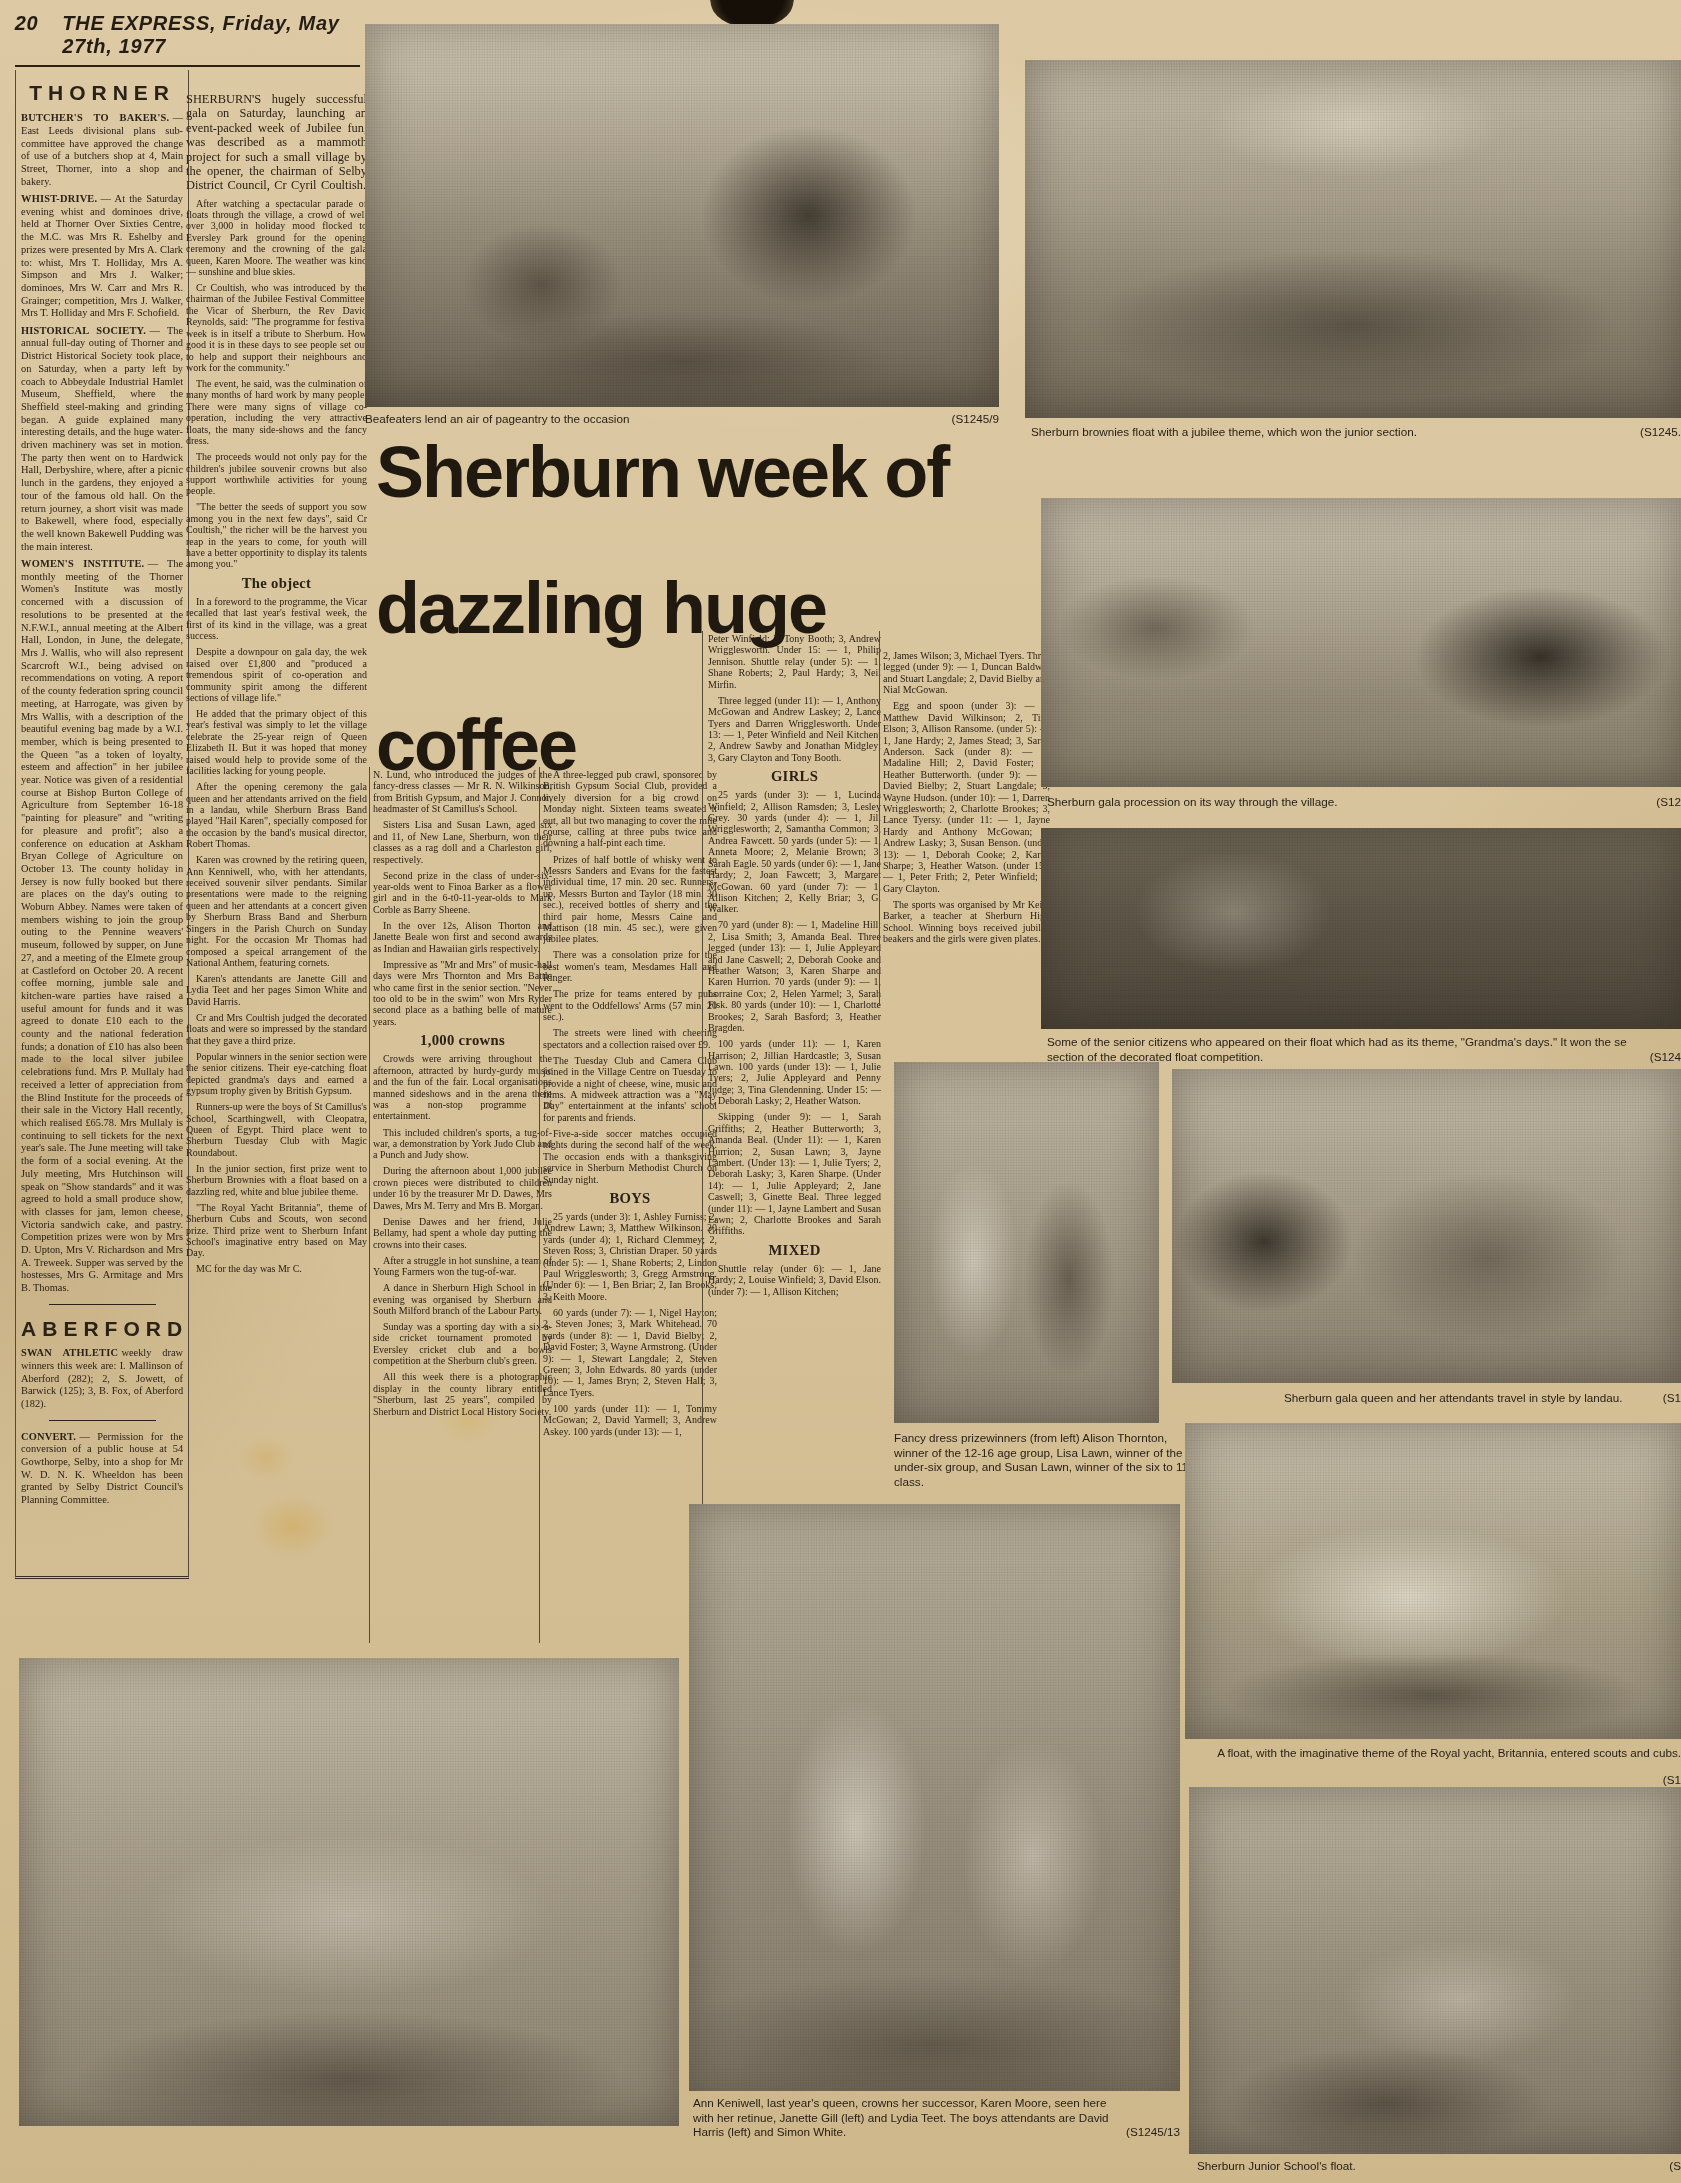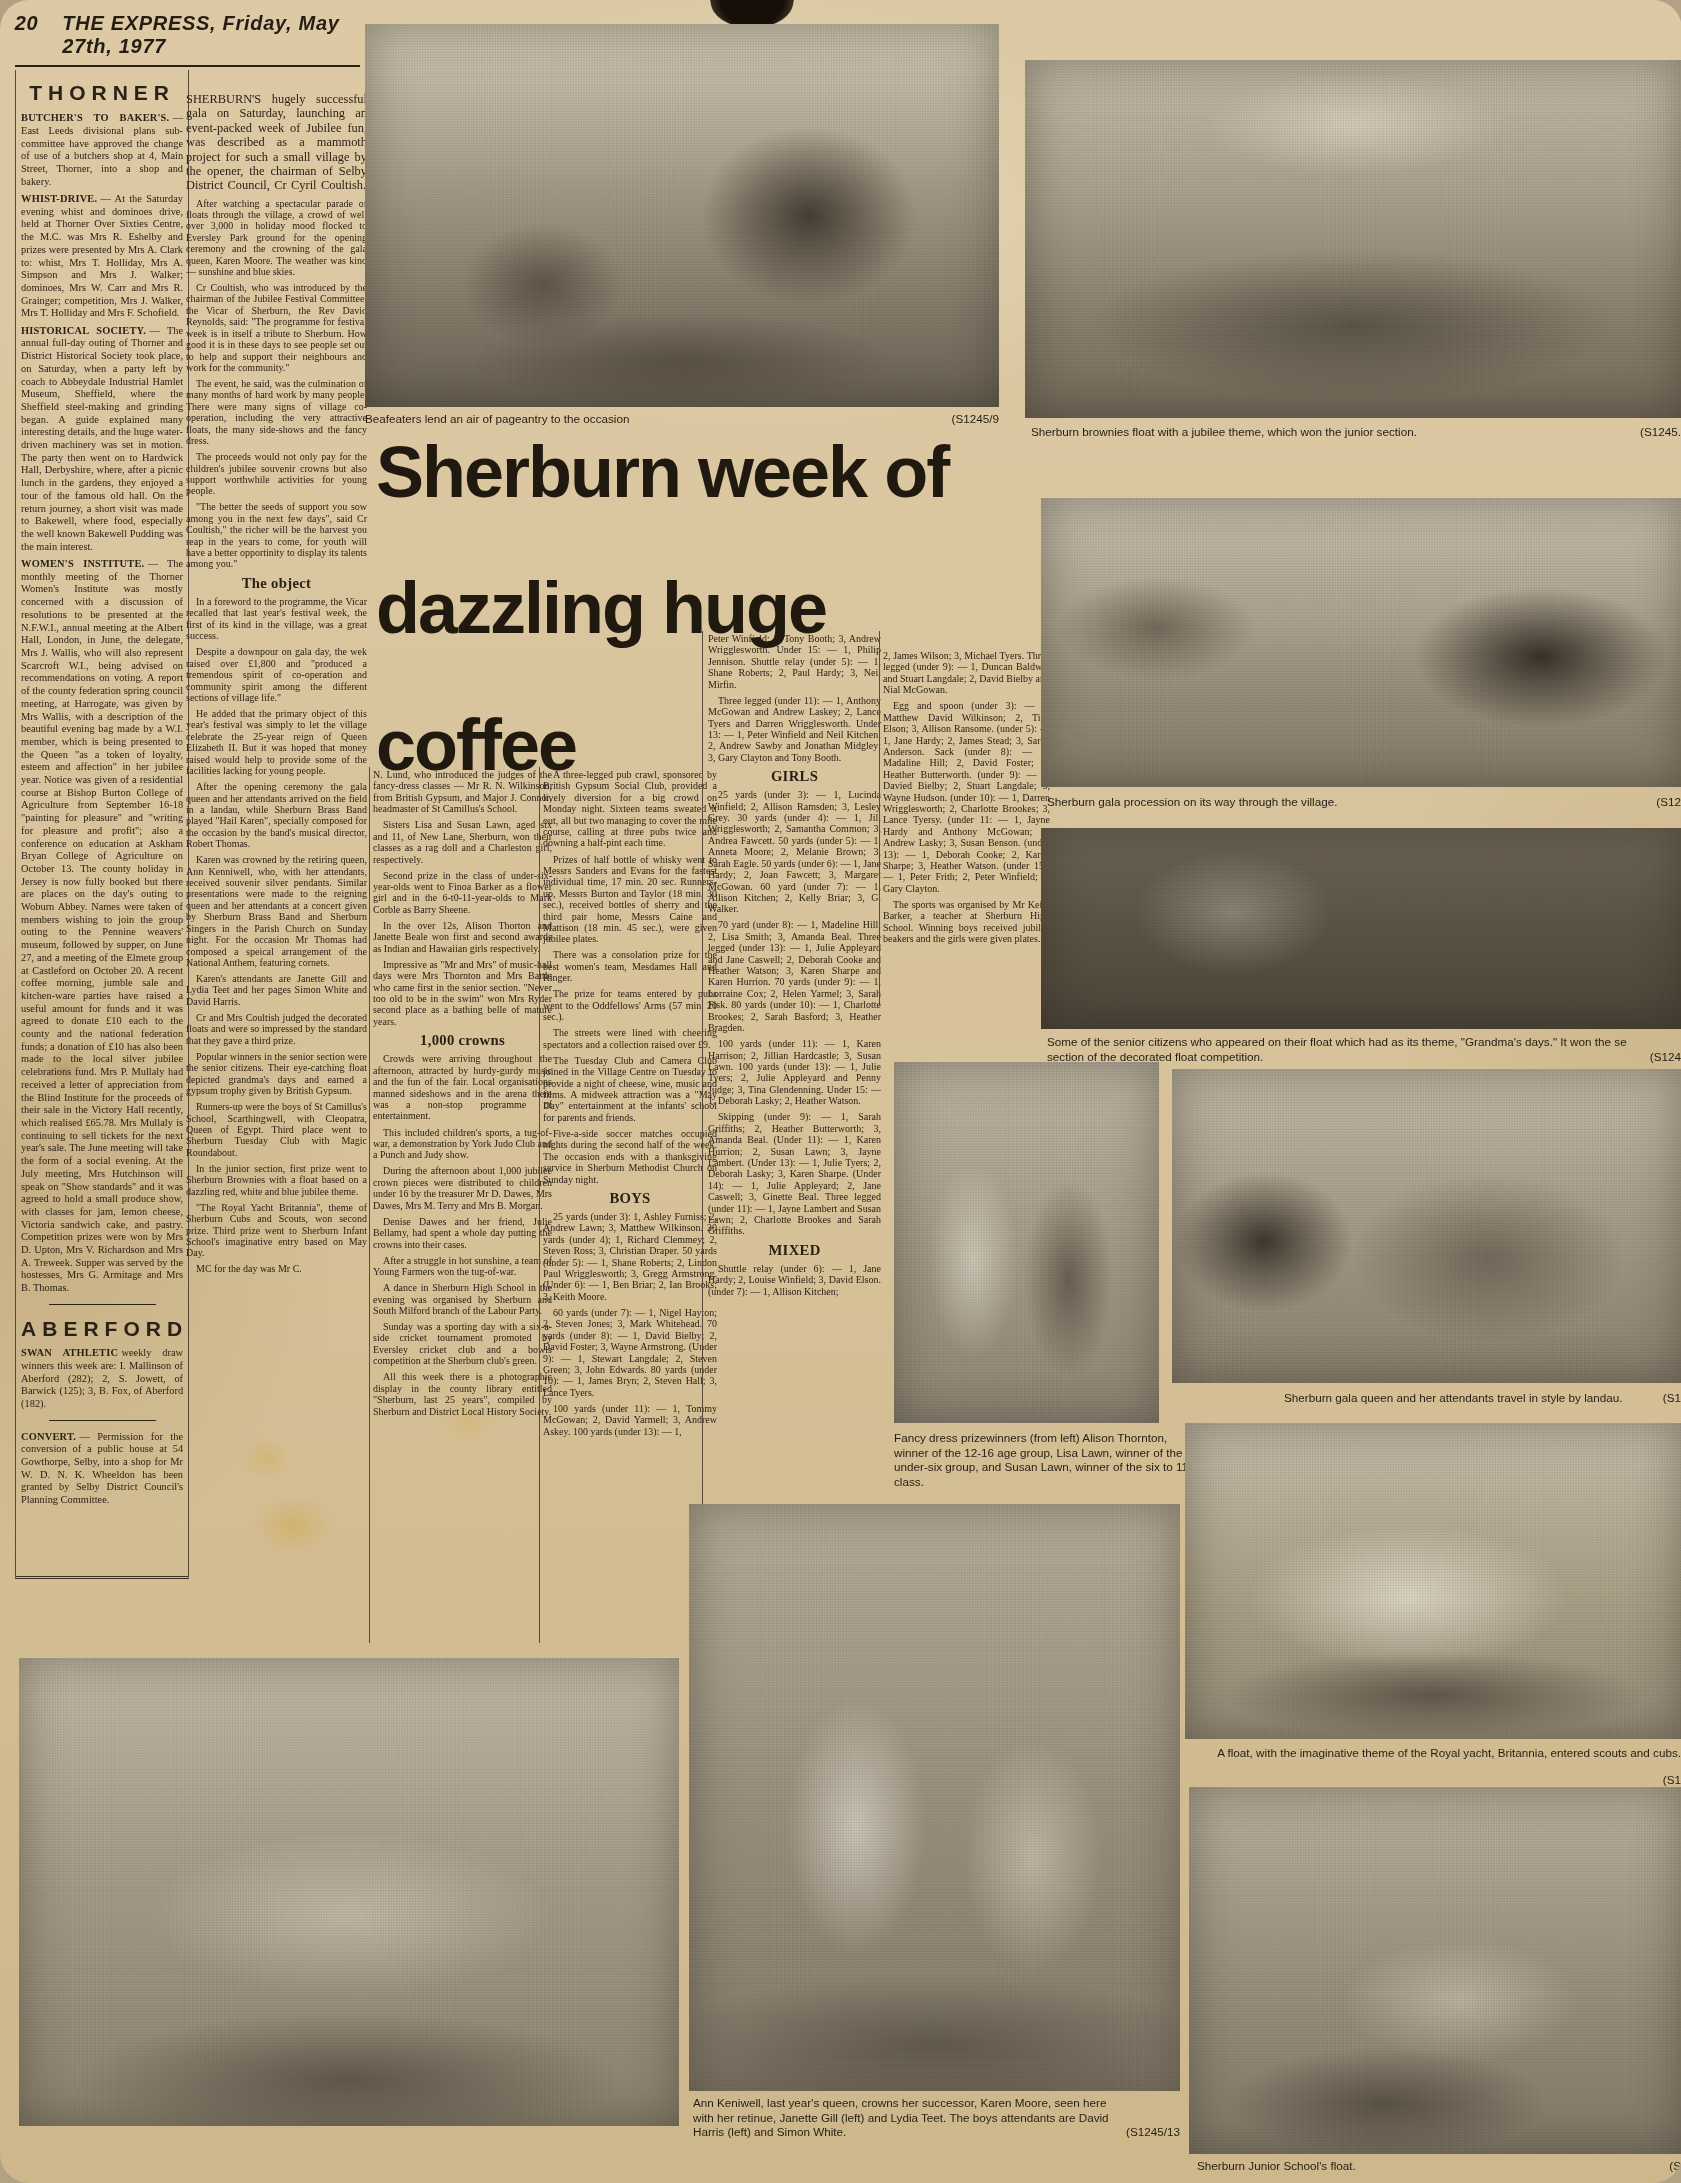--- a/index.html
+++ b/index.html
@@ -8,21 +8,21 @@
     background-color:#d8c49c;
     background-image:
       radial-gradient(60px 47px at 293px 1526px, rgba(205,160,62,.40), transparent 70%),
       radial-gradient(40px 33px at 266px 1458px, rgba(205,160,62,.30), transparent 70%),
       radial-gradient(47px 40px at 468px 1418px, rgba(210,170,70,.28), transparent 70%),
       radial-gradient(37px 30px at 64px 1070px, rgba(150,110,55,.35), transparent 70%),
       radial-gradient(602px 334px at 45% 10%, rgba(255,248,226,.35), transparent 65%),
       radial-gradient(535px 602px at 2% 55%, rgba(160,130,80,.28), transparent 60%),
       radial-gradient(468px 602px at 99% 45%, rgba(168,142,92,.22), transparent 60%),
       linear-gradient(180deg,#ddcaa5 0%, #d6c198 55%, #cdb78b 100%);
-    font-family:"Liberation Serif", serif; color:#2b2217;border-radius:29px;
+    font-family:"Liberation Serif", serif; color:#2b2217;
   }
   
   #masthead{
     position:absolute;left:14.7px;top:12px;width:345px;
     display:flex;align-items:baseline;gap:24px;
     font-family:"Liberation Sans",sans-serif;font-style:italic;font-weight:bold;
     font-size:20px;letter-spacing:0.7px;color:#241d13;
     border-bottom:2.7px solid #2b2217;padding-bottom:6.7px;
   }
   

